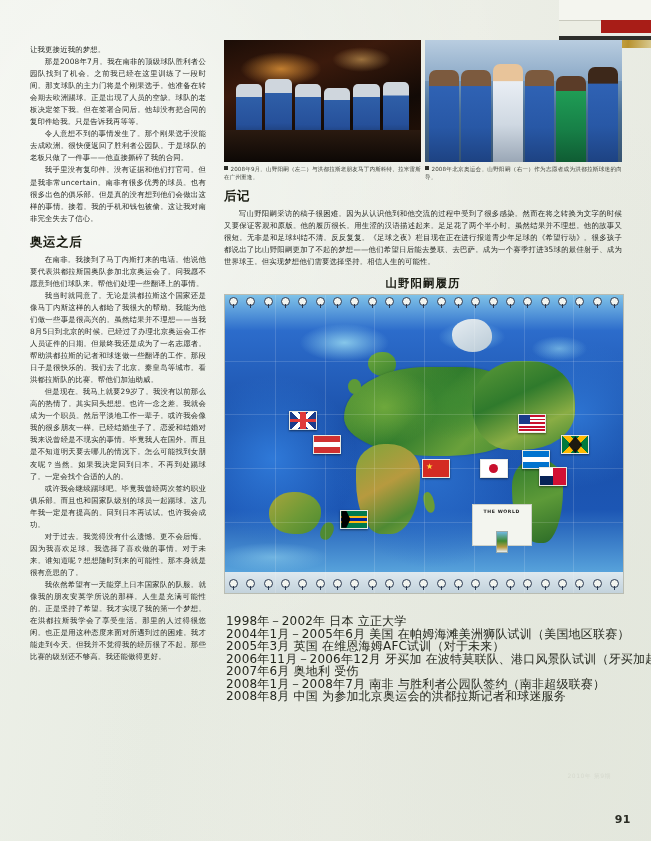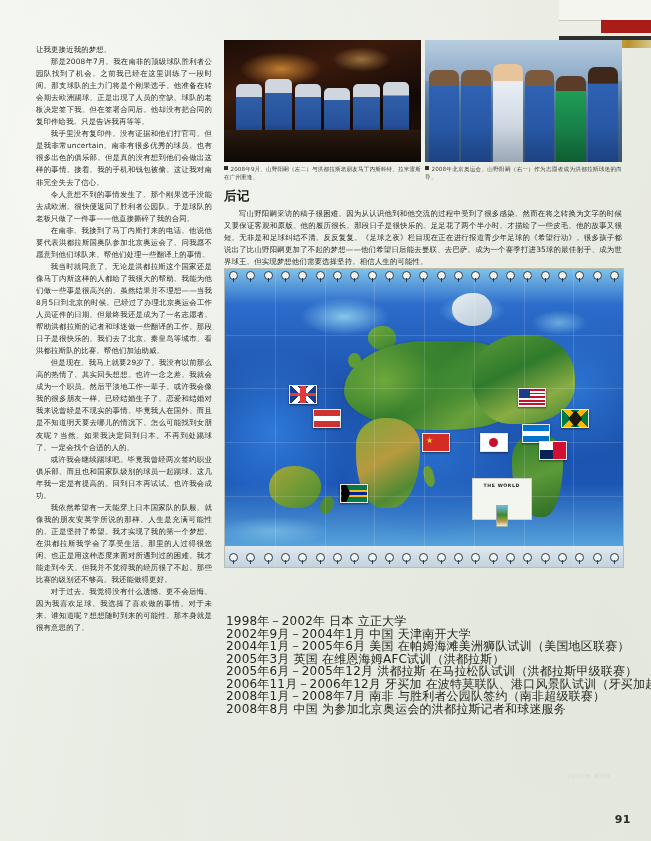--- a/index.html
+++ b/index.html
@@ -28,21 +28,21 @@
   .top-deco{position:absolute;top:0;right:0;width:92px;height:48px;}
   .top-deco .band-white{position:absolute;top:0;left:0;width:92px;height:20px;background:#f4f5ef;}
   .top-deco .band-red{position:absolute;top:20px;left:42px;width:50px;height:13px;background:#a81d17;}
   .top-deco .band-line{position:absolute;top:20px;left:0;width:42px;height:13px;background:#eceee4;border-top:1px solid #c9cabe;}
   .top-deco .band-dark{position:absolute;top:36px;left:0;width:92px;height:4px;background:#2e2f2b;}
   .top-deco .band-gold{position:absolute;top:40px;left:0;width:92px;height:8px;
     background:linear-gradient(95deg,#c8a23a,#e8d27a 40%,#b8922f 75%,#d8c98f);}
 
   
   .col-left{
-    position:absolute;left:36px;top:44px;width:176px;height:740px;
+    position:absolute;left:30px;top:44px;width:176px;height:740px;
   }
   .body-cn{
     font-family:"DejaVu Sans","Liberation Sans",sans-serif;
     font-size:7.4px;line-height:12.05px;
     color:#2a2d28;
     text-align:justify;
     letter-spacing:.15px;
   }
   .body-cn p{margin:0;text-indent:2em;}
   .body-cn p.noind{text-indent:0;}
@@ -232,32 +232,33 @@
     <div class="band-line"></div>
     <div class="band-red"></div>
     <div class="band-dark"></div>
     <div class="band-gold"></div>
   </div>
 
   <div class="col-left">
     <div class="body-cn">
       <p class="noind">让我更接近我的梦想。</p>
       <p>那是2008年7月。我在南非的顶级球队胜利者公园队找到了机会。之前我已经在这里训练了一段时间。那支球队的主力门将是个刚果选手。他准备在转会期去欧洲踢球。正是出现了人员的空缺。球队的老板决定签下我。但在签署合同后。他却没有把合同的复印件给我。只是告诉我再等等。</p>
+      <p>令人意想不到的事情发生了。那个刚果选手没能去成欧洲。很快便返回了胜利者公园队。于是球队的老板只做了一件事——他直接撕碎了我的合同。</p>
       <p>我手里没有复印件。没有证据和他们打官司。但是我非常uncertain。南非有很多优秀的球员。也有很多出色的俱乐部。但是真的没有想到他们会做出这样的事情。接着。我的手机和钱包被偷。这让我对南非完全失去了信心。</p>
-      <p>令人意想不到的事情发生了。那个刚果选手没能去成欧洲。很快便返回了胜利者公园队。于是球队的老板只做了一件事——他直接撕碎了我的合同。</p>
     </div>
 
+    <div class="sec-head">奥运之后</div>
 
     <div class="body-cn">
       <p>在南非。我接到了马丁内斯打来的电话。他说他要代表洪都拉斯国奥队参加北京奥运会了。问我愿不愿意到他们球队来。帮他们处理一些翻译上的事情。</p>
       <p>我当时就同意了。无论是洪都拉斯这个国家还是像马丁内斯这样的人都给了我很大的帮助。我能为他们做一些事是很高兴的。虽然结果并不理想——当我8月5日到北京的时候。已经过了办理北京奥运会工作人员证件的日期。但最终我还是成为了一名志愿者。帮助洪都拉斯的记者和球迷做一些翻译的工作。那段日子是很快乐的。我们去了北京。秦皇岛等城市。看洪都拉斯队的比赛。帮他们加油助威。</p>
       <p>但是现在。我马上就要29岁了。我没有以前那么高的热情了。其实回头想想。也许一念之差。我就会成为一个职员。然后平淡地工作一辈子。或许我会像我的很多朋友一样。已经结婚生子了。恋爱和结婚对我来说曾经是不现实的事情。毕竟我人在国外。而且是不知道明天要去哪儿的情况下。怎么可能找到女朋友呢？当然。如果我决定回到日本。不再到处踢球了。一定会找个合适的人的。</p>
       <p>或许我会继续踢球吧。毕竟我曾经两次签约职业俱乐部。而且也和国家队级别的球员一起踢球。这几年我一定是有提高的。回到日本再试试。也许我会成功。</p>
+      <p>对于过去。我觉得没有什么遗憾。更不会后悔。因为我喜欢足球。我选择了喜欢做的事情。对于未来。谁知道呢？想想随时到来的可能性。那本身就是很有意思的了。</p>
       <p>我依然希望有一天能穿上日本国家队的队服。就像我的朋友安英学所说的那样。人生是充满可能性的。正是坚持了希望。我才实现了我的第一个梦想。在洪都拉斯我学会了享受生活。那里的人过得很悠闲。也正是用这种态度来面对所遇到过的困难。我才能走到今天。但我并不觉得我的经历很了不起。那些比赛的级别还不够高。我还能做得更好。</p>
-      <p>对于过去。我觉得没有什么遗憾。更不会后悔。因为我喜欢足球。我选择了喜欢做的事情。对于未来。谁知道呢？想想随时到来的可能性。那本身就是很有意思的了。</p>
     </div>
   </div>
 
   <div class="col-right">
 
     <div class="photos">
       <div class="photo-wrap">
         <div class="photo photo-a">
           <div class="glow"></div>
           <div class="glow2"></div>
@@ -288,22 +289,23 @@
             <i></i>
           </div>
         </div>
         <div class="caption">
           <span class="sq"></span><span>2008年北京奥运会。山野阳嗣（右一）作为志愿者成为洪都拉斯球迷的向导。</span>
         </div>
       </div>
     </div>
 
     <div class="epilogue-head">后记</div>
-    <div class="epilogue-body">写山野阳嗣采访的稿子很困难。因为从认识他到和他交流的过程中受到了很多感染。然而在将之转换为文字的时候又要保证客观和原版。他的履历很长。那段日子是很快乐的。足足花了两个半小时。才描绘了一些皮毛。他的故事又很短。无非是和足球纠结不清。反反复复。《足球之夜》栏目现在正在进行报道青少年足球的《希望行动》。很多孩子都说出了比山野阳嗣更加了不起的梦想——他们希望日后能去曼联、去巴萨。成为一个赛季打进35球的最佳射手、成为世界球王。但实现梦想他们需要选择坚持。相信人生的可能性。</div>
-
+    <div class="epilogue-body">写山野阳嗣采访的稿子很困难。因为从认识他到和他交流的过程中受到了很多感染。然而在将之转换为文字的时候又要保证客观和原版。他的履历很长。用生涩的汉语描述起来。足足花了两个半小时。虽然结果并不理想。他的故事又很短。无非是和足球纠结不清。反反复复。《足球之夜》栏目现在正在进行报道青少年足球的《希望行动》。很多孩子都说出了比山野阳嗣更加了不起的梦想——他们希望日后能去曼联、去巴萨。成为一个赛季打进35球的最佳射手、成为世界球王。但实现梦想他们需要选择坚持。相信人生的可能性。</div>
+
+    <div class="map-title">山野阳嗣履历</div>
 
     <div class="map">
       <div class="ocean"></div>
       <div class="shelf"></div>
 
       <div class="land l-greenland"></div>
       <div class="land l-scand"></div>
       <div class="land l-eurasia"></div>
       <div class="land l-uk"></div>
       <div class="land l-japan"></div>
@@ -390,24 +392,23 @@
 
       <div class="legend-box">
         <div class="lb-title">THE WORLD</div>
         <div class="lb-bar"></div>
       </div>
     </div>
   </div>
 
   <div class="resume">
     <div class="row">1998年－2002年  日本  立正大学</div>
-    <div class="row">2002年9月－2004年1月  中国  天津南开大学</div>
     <div class="row">2004年1月－2005年6月  美国  在帕姆海滩美洲狮队试训（美国地区联赛）</div>
-    <div class="row">2005年3月  英国   在维恩海姆AFC试训（洪都拉斯）</div>
-    <div class="row">2005年6月－2005年12月  洪都拉斯  在马拉松队试训（洪都拉斯甲级联赛）</div>
+    <div class="row">2005年3月  英国   在维恩海姆AFC试训（对于未来）</div>
     <div class="row">2006年11月－2006年12月  牙买加   在波特莫联队、港口风景队试训（牙买加超级联赛）</div>
+    <div class="row">2007年6月  奥地利  受伤</div>
     <div class="row">2008年1月－2008年7月  南非  与胜利者公园队签约（南非超级联赛）</div>
     <div class="row">2008年8月  中国  为参加北京奥运会的洪都拉斯记者和球迷服务</div>
   </div>
 
   <div class="ghost">2010年 第9期</div>
   <div class="pageno">91</div>
 </div>
 
 </body></html>

